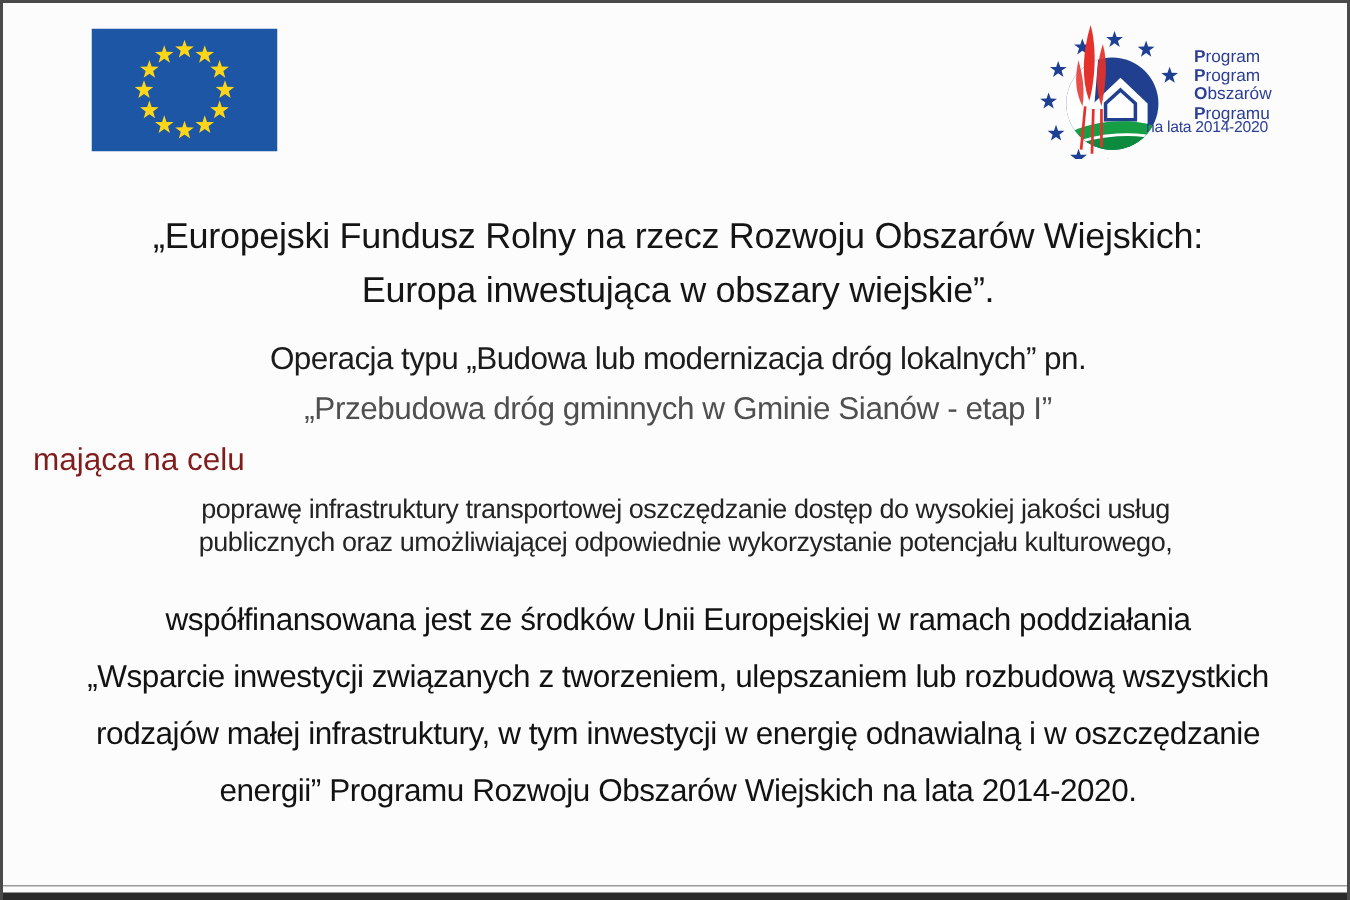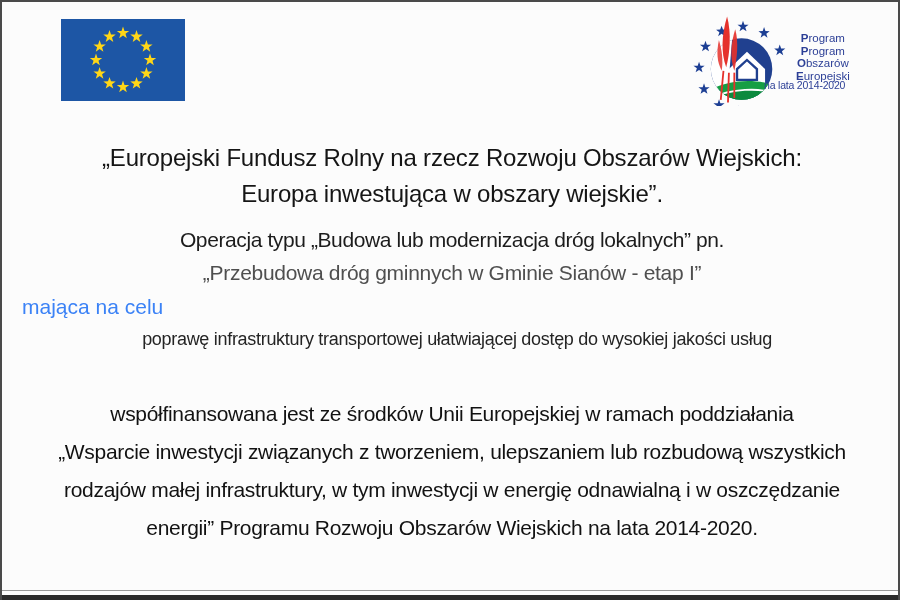--- a/index.html
+++ b/index.html
@@ -9,32 +9,32 @@
     overflow:hidden; color:#141414;
     font-family:"Liberation Sans","DejaVu Sans",sans-serif;
   }
   .inner-line { position:absolute; left:0; right:0; bottom:9px; border-top:1px solid #9a9a9a; }
   .bottom-strip { position:absolute; left:0; right:0; bottom:0; height:5px; background:#2b2b2b; }
 
   
   .eu-flag { position:absolute; left:59px; top:17px; width:124px; height:82px; }
   .prow { position:absolute; left:688px; top:12px; width:200px; height:98px; }
   .prow-graphic { position:absolute; left:0; top:0; }
-  .prow-text { position:absolute; left:106px; top:18px; font-size:11.5px; line-height:12.5px; font-weight:400;text-align:center; }
+  .prow-text { position:absolute; left:106px; top:18px; font-size:11.5px; line-height:12.5px; font-weight:400; }
   .prow-line::first-letter { font-weight:700; }
   .prow-subtitle { position:absolute; left:74px; top:65px; font-size:10.5px; letter-spacing:-0.2px;text-align:center; }
 
   
   .title { position:absolute; top:138px; left:0; width:900px; text-align:center;
            font-size:24px; line-height:36px; letter-spacing:-0.2px; color:#151515; }
   .op-type { position:absolute; top:226px; left:0; width:900px; text-align:center;
              font-size:21px; letter-spacing:-0.4px; color:#1c1c1c; }
   .op-name { position:absolute; top:259px; left:0; width:900px; text-align:center;
              font-size:21px; letter-spacing:-0.3px; color:#4f4f4f; }
-  .purpose-label { position:absolute; top:293px; left:20px; font-size:21px; color:#3b82f6; }
+  .purpose-label { position:absolute; top:293px; left:20px; font-size:21px; color:#7f1d1d; }
   .purpose { position:absolute; top:327px; left:60px; width:790px; text-align:center;
              font-size:18px; line-height:21.5px; letter-spacing:-0.3px; color:#242424; }
   .closing { position:absolute; top:401px; left:0; width:900px; text-align:center;
              font-size:21px; letter-spacing:-0.3px; color:#121212; }
   .closing .closing-line { line-height:22px; margin-bottom:16px; }
 </style>
 </head>
 <body>
 
 <div class="board">
@@ -91,36 +91,37 @@
         <path d="M32,28 C29,42 30,52 35,62 C37,50 35,38 32,28 Z" opacity="0.85" fill="#e5312b"></path>
         <path d="M37,62 L34,94" stroke-width="2" fill="none" stroke="#e5312b"></path>
         <path d="M43,64 L42,97" stroke-width="2" fill="none" stroke="#e5312b"></path>
         <path d="M49,64 L49,92" stroke-width="2" fill="none" stroke="#e5312b"></path>
       </g>
     </svg>
     <div class="prow-text" style="color: rgb(44, 63, 150);">
       <div class="prow-line">Program</div>
       <div class="prow-line">Program</div>
       <div class="prow-line">Obszarów</div>
-      <div class="prow-line">Europejski</div>
+      <div class="prow-line">Programu</div>
     </div>
     <div class="prow-subtitle" style="color: rgb(44, 63, 150);">na lata 2014-2020</div>
   </div>
 
   <div class="title">
     <div>„Europejski Fundusz Rolny na rzecz Rozwoju Obszarów Wiejskich:</div>
     <div>Europa inwestująca w obszary wiejskie”.</div>
   </div>
 
   <div class="op-type">Operacja typu „Budowa lub modernizacja dróg lokalnych” pn.</div>
   <div class="op-name">„Przebudowa dróg gminnych w Gminie Sianów - etap I”</div>
   <div class="purpose-label">mająca na celu</div>
 
   <div class="purpose">
-    <div>poprawę infrastruktury transportowej ułatwiającej dostęp do wysokiej jakości usług</div>
+    <div>poprawę infrastruktury transportowej oszczędzanie dostęp do wysokiej jakości usług</div>
+    <div>publicznych oraz umożliwiającej odpowiednie wykorzystanie potencjału kulturowego,</div>
   </div>
 
   <div class="closing">
     <div class="closing-line">współfinansowana jest ze środków Unii Europejskiej w ramach poddziałania</div>
     <div class="closing-line">„Wsparcie inwestycji związanych z tworzeniem, ulepszaniem lub rozbudową wszystkich</div>
     <div class="closing-line">rodzajów małej infrastruktury, w tym inwestycji w energię odnawialną i w oszczędzanie</div>
     <div class="closing-line">energii” Programu Rozwoju Obszarów Wiejskich na lata 2014-2020.</div>
   </div>
 
   <div class="inner-line"></div>

